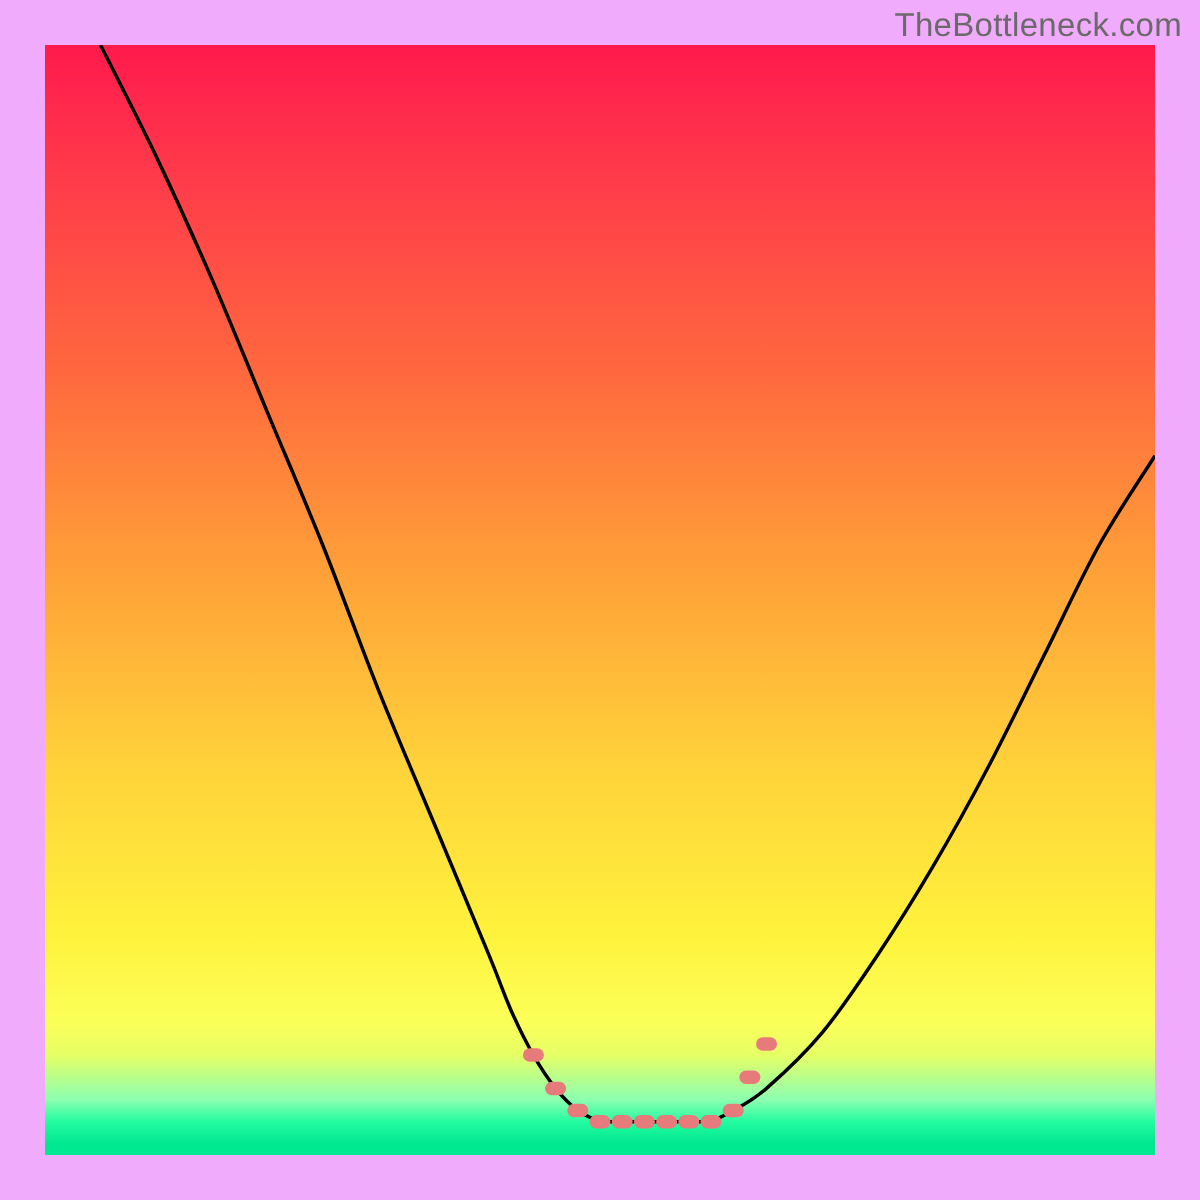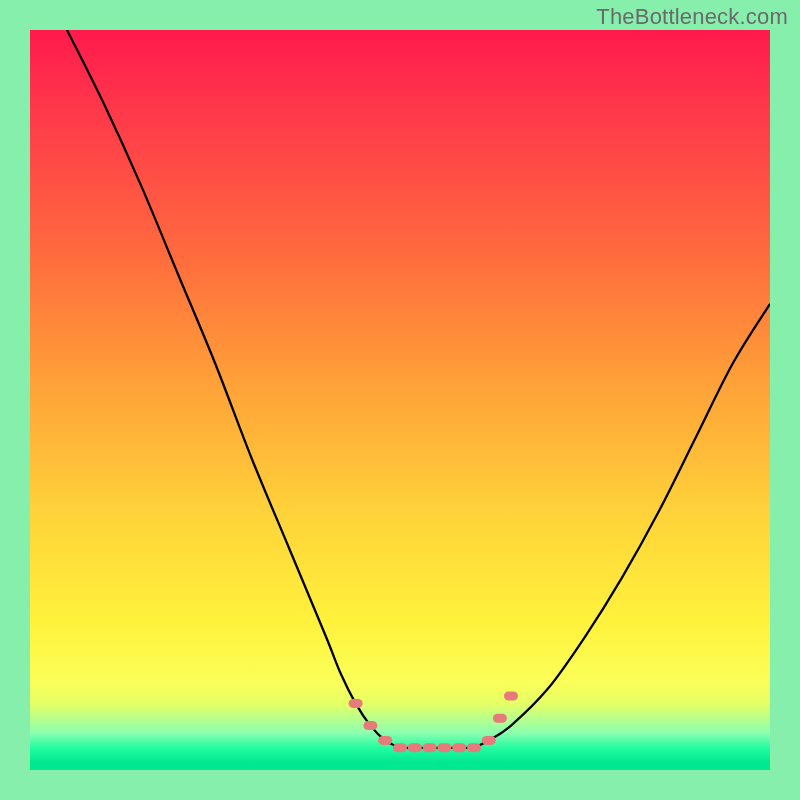--- a/index.html
+++ b/index.html
@@ -8,21 +8,21 @@
     width: 800px;
     height: 800px;
     overflow: hidden;
     background: #000;
     font-family: Arial, Helvetica, sans-serif;
   }
   .frame {
     position: relative;
     width: 800px;
     height: 800px;
-    background: #86efac;
+    background: #f0abfc;
   }
   .plot {
     position: absolute;
     left: 30px;
     top: 30px;
     width: 740px;
     height: 740px;
     
     background: linear-gradient(
       to bottom,

